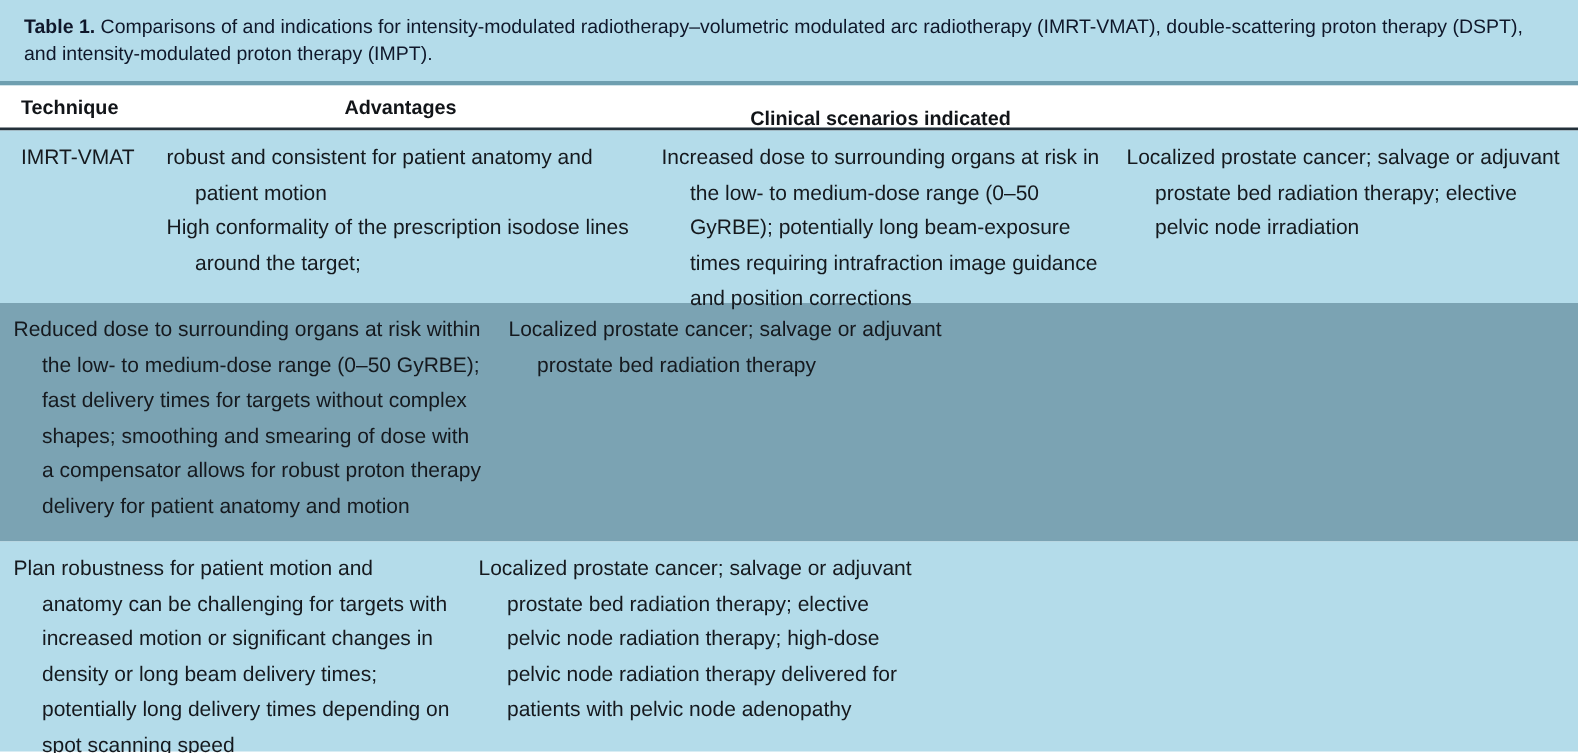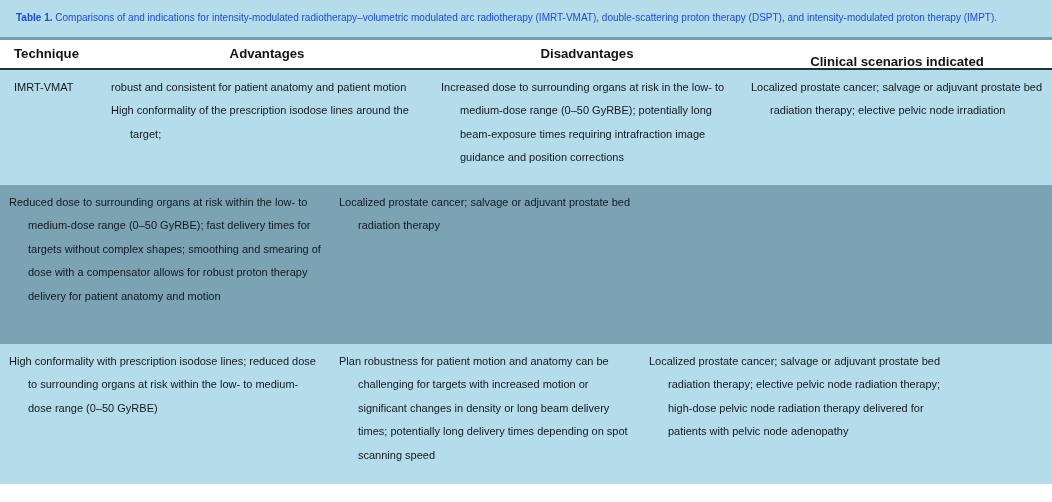--- a/index.html
+++ b/index.html
@@ -21,23 +21,23 @@
   }
 
   
   .caption-band {
     background: #b4dcea;
     padding: 9px 16px 10px 16px;
     border-bottom: 3px solid #6f9fb0;
     box-sizing: border-box;
   }
   .caption-text {
-    font-size: 10px;
+    font-size: 13px;
     line-height: 17.5px;
-    color: #1d4ed8;
+    color: #0f172a;
     margin: 0;
   }
   .caption-label {
     font-weight: bold;
   }
 
   
   .header-row {
     display: flex;
     background: #ffffff;
@@ -62,21 +62,21 @@
   .body-row {
     display: flex;
     box-sizing: border-box;
     align-items: stretch;
   }
   .row-light { background: #b4dcea; }
   .row-dark  { background: #7ba3b3; }
 
   .body-cell {
     box-sizing: border-box;
-    font-size: 11px;
+    font-size: 14px;
     line-height: 23.5px;
     color: #15191e;
     padding: 6px 8px 8px 0;
   }
   .cell-technique {
     width: 102px;
     padding-left: 14px;
     padding-right: 4px;
   }
   .cell-adv  { width: 330px; }
@@ -103,21 +103,20 @@
 
 <div id="table-figure">
 
   <div class="caption-band">
     <div class="caption-text"><span class="caption-label">Table 1.</span><span> Comparisons of and indications for intensity-modulated radiotherapy–volumetric modulated arc radiotherapy (IMRT-VMAT), double-scattering proton therapy (DSPT), and intensity-modulated proton therapy (IMPT).</span></div>
   </div>
 
   <div class="header-row">
     <div class="header-cell col-technique">Technique</div>
     <div class="header-cell col-adv">Advantages</div>
-    <div class="header-cell col-dis">Disadvantages</div>
     <div class="header-cell col-clin">Clinical scenarios indicated</div>
   </div>
 
   <div class="body-row row-light row1">
     <div class="body-cell cell-technique">
       <p class="hang">IMRT-VMAT</p>
     </div>
     <div class="body-cell cell-adv">
       <p class="hang">robust and consistent for patient anatomy and patient motion</p>
       <p class="hang">High conformality of the prescription isodose lines around the target;</p>
@@ -133,23 +132,20 @@
   <div class="body-row row-dark row2">
     <div class="body-cell cell-adv">
       <p class="hang">Reduced dose to surrounding organs at risk within the low- to medium-dose range (0–50 GyRBE); fast delivery times for targets without complex shapes; smoothing and smearing of dose with a compensator allows for robust proton therapy delivery for patient anatomy and motion</p>
     </div>
     <div class="body-cell cell-clin">
       <p class="hang">Localized prostate cancer; salvage or adjuvant prostate bed radiation therapy</p>
     </div>
   </div>
 
   <div class="body-row row-light row3">
-    <div class="body-cell cell-adv">
-      <p class="hang">High conformality with prescription isodose lines; reduced dose to surrounding organs at risk within the low- to medium-dose range (0–50 GyRBE)</p>
-    </div>
     <div class="body-cell cell-dis">
       <p class="hang">Plan robustness for patient motion and anatomy can be challenging for targets with increased motion or significant changes in density or long beam delivery times; potentially long delivery times depending on spot scanning speed</p>
     </div>
     <div class="body-cell cell-clin">
       <p class="hang">Localized prostate cancer; salvage or adjuvant prostate bed radiation therapy; elective pelvic node radiation therapy; high-dose pelvic node radiation therapy delivered for patients with pelvic node adenopathy</p>
     </div>
   </div>
 
 </div>
 

